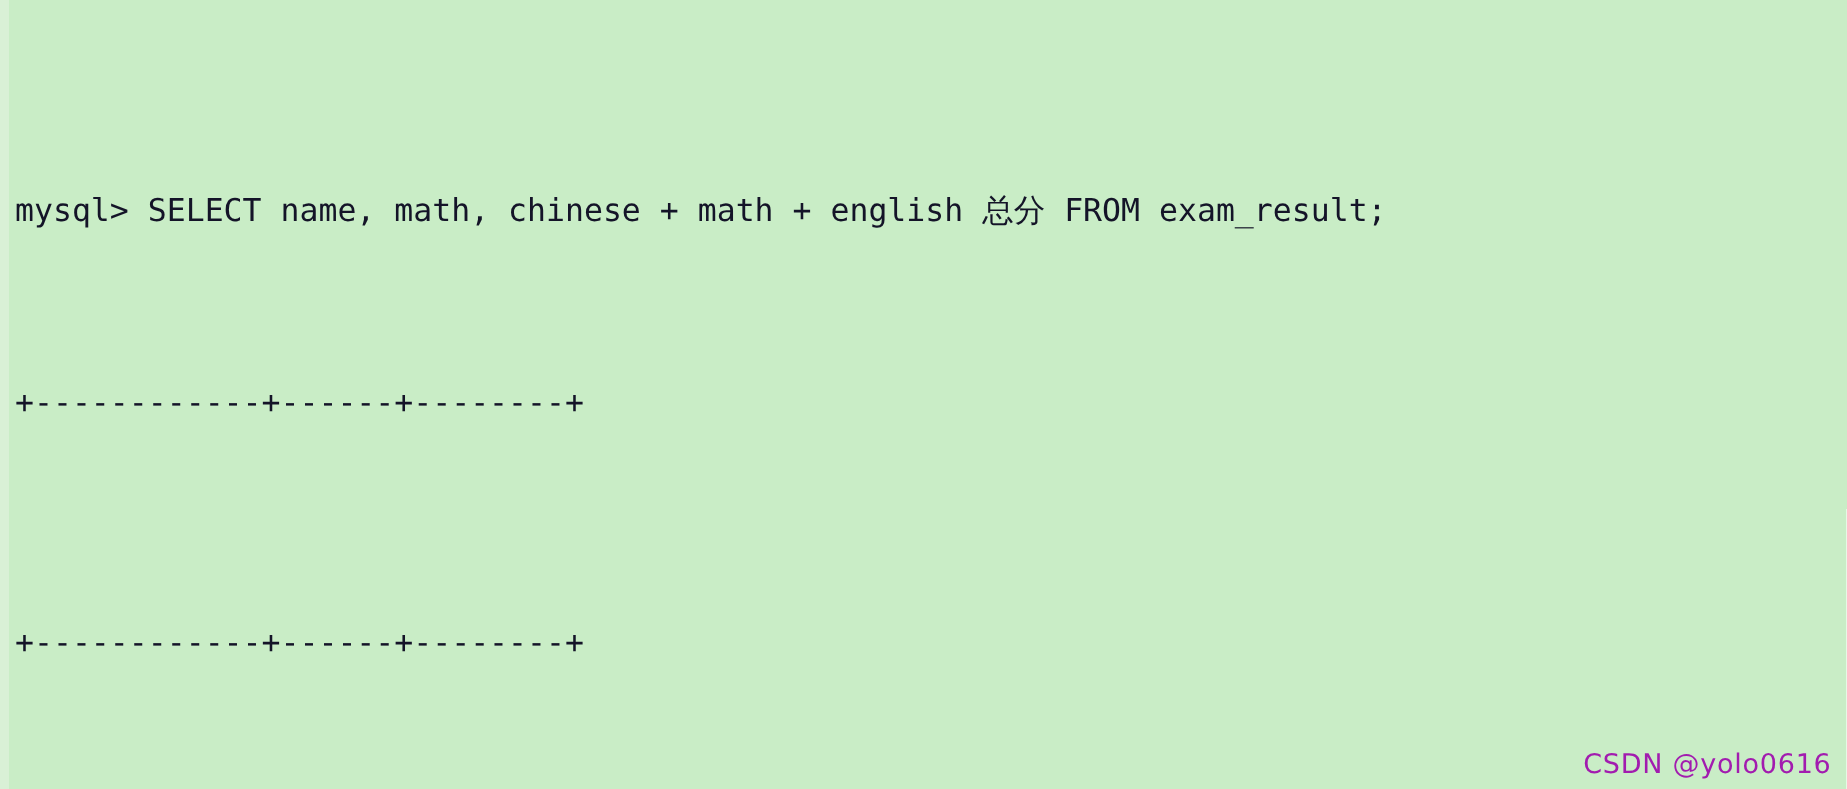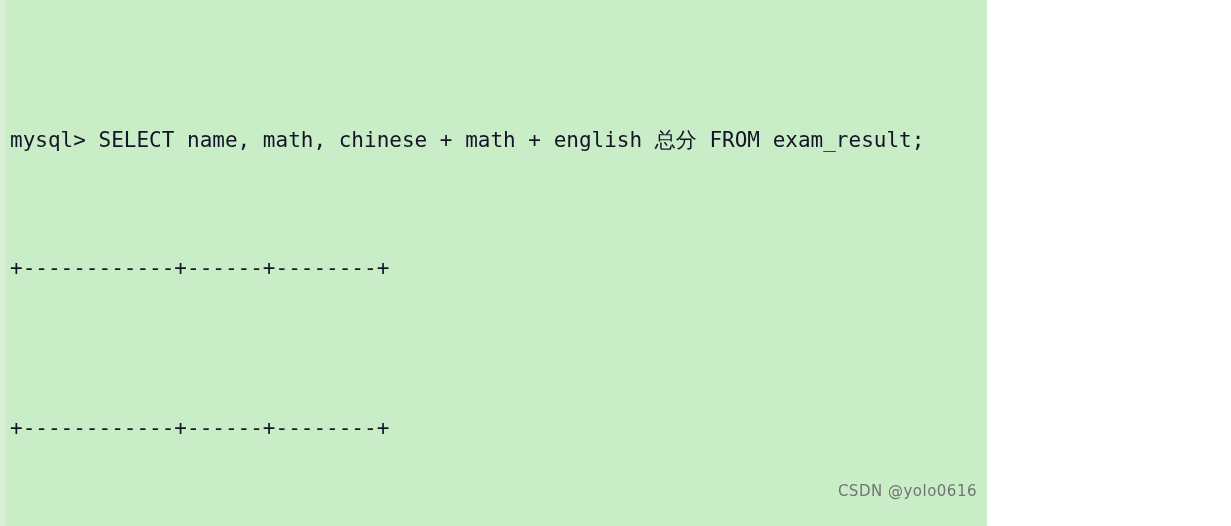--- a/index.html
+++ b/index.html
@@ -2,21 +2,21 @@
 <html><head>
 <meta charset="utf-8">
 <style>
   html, body {
     margin: 0;
     padding: 0;
     background: #ffffff;
   }
   #terminal {
     position: relative;
-    width: 987px;
+    width: 1231px;
     height: 526px;
     background: #c9edc6;
     overflow: hidden;
     font-family: "DejaVu Sans Mono", "Liberation Mono", monospace;
     font-size: 21px;
     line-height: 32px;
     color: #141428;
     box-sizing: border-box;
   }
   
@@ -36,24 +36,24 @@
     white-space: pre;
     letter-spacing: 0;
   }
   .line {
     height: 32px;
     white-space: pre;
   }
   #watermark {
     position: absolute;
     right: 10px;
-    bottom: 19px;
+    bottom: 0;
     font-family: "DejaVu Sans", "Liberation Sans", sans-serif;
-    font-size: 15px;
-    color: #737373;
+    font-size: 18px;
+    color: #a21caf;
     letter-spacing: 0.5px;
     white-space: pre;
   }
 </style>
 </head>
 <body>
 
 <div id="terminal">
 
   <div id="left-edge-strip"></div>

